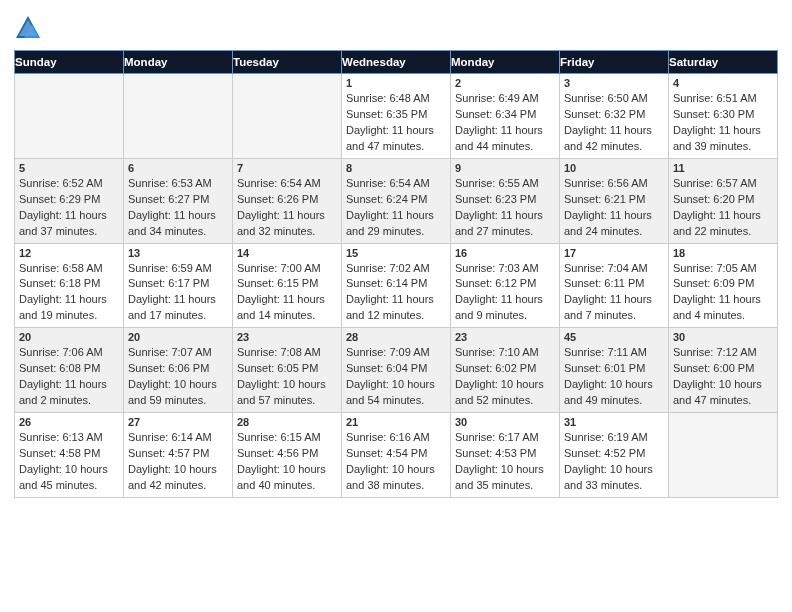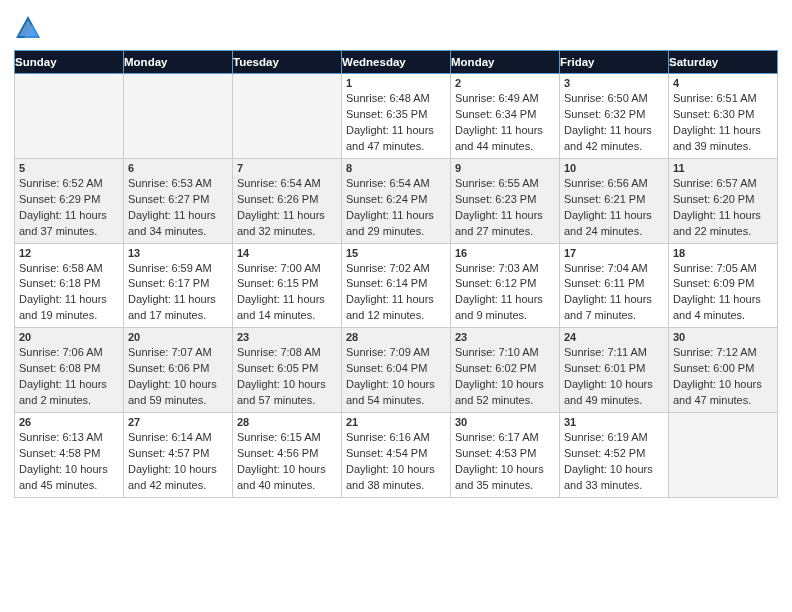--- a/index.html
+++ b/index.html
@@ -226,21 +226,21 @@
           </td>
           <td>
             <span class="day-num">28</span>
             <div class="day-info">Sunrise: 7:09 AM<br>Sunset: 6:04 PM<br>Daylight: 10 hours<br>and 54 minutes.</div>
           </td>
           <td>
             <span class="day-num">23</span>
             <div class="day-info">Sunrise: 7:10 AM<br>Sunset: 6:02 PM<br>Daylight: 10 hours<br>and 52 minutes.</div>
           </td>
           <td>
-            <span class="day-num">24</span>
+            <span class="day-num">45</span>
             <div class="day-info">Sunrise: 7:11 AM<br>Sunset: 6:01 PM<br>Daylight: 10 hours<br>and 49 minutes.</div>
           </td>
           <td>
             <span class="day-num">30</span>
             <div class="day-info">Sunrise: 7:12 AM<br>Sunset: 6:00 PM<br>Daylight: 10 hours<br>and 47 minutes.</div>
           </td>
         </tr>
         <tr>
           <td>
             <span class="day-num">26</span>

